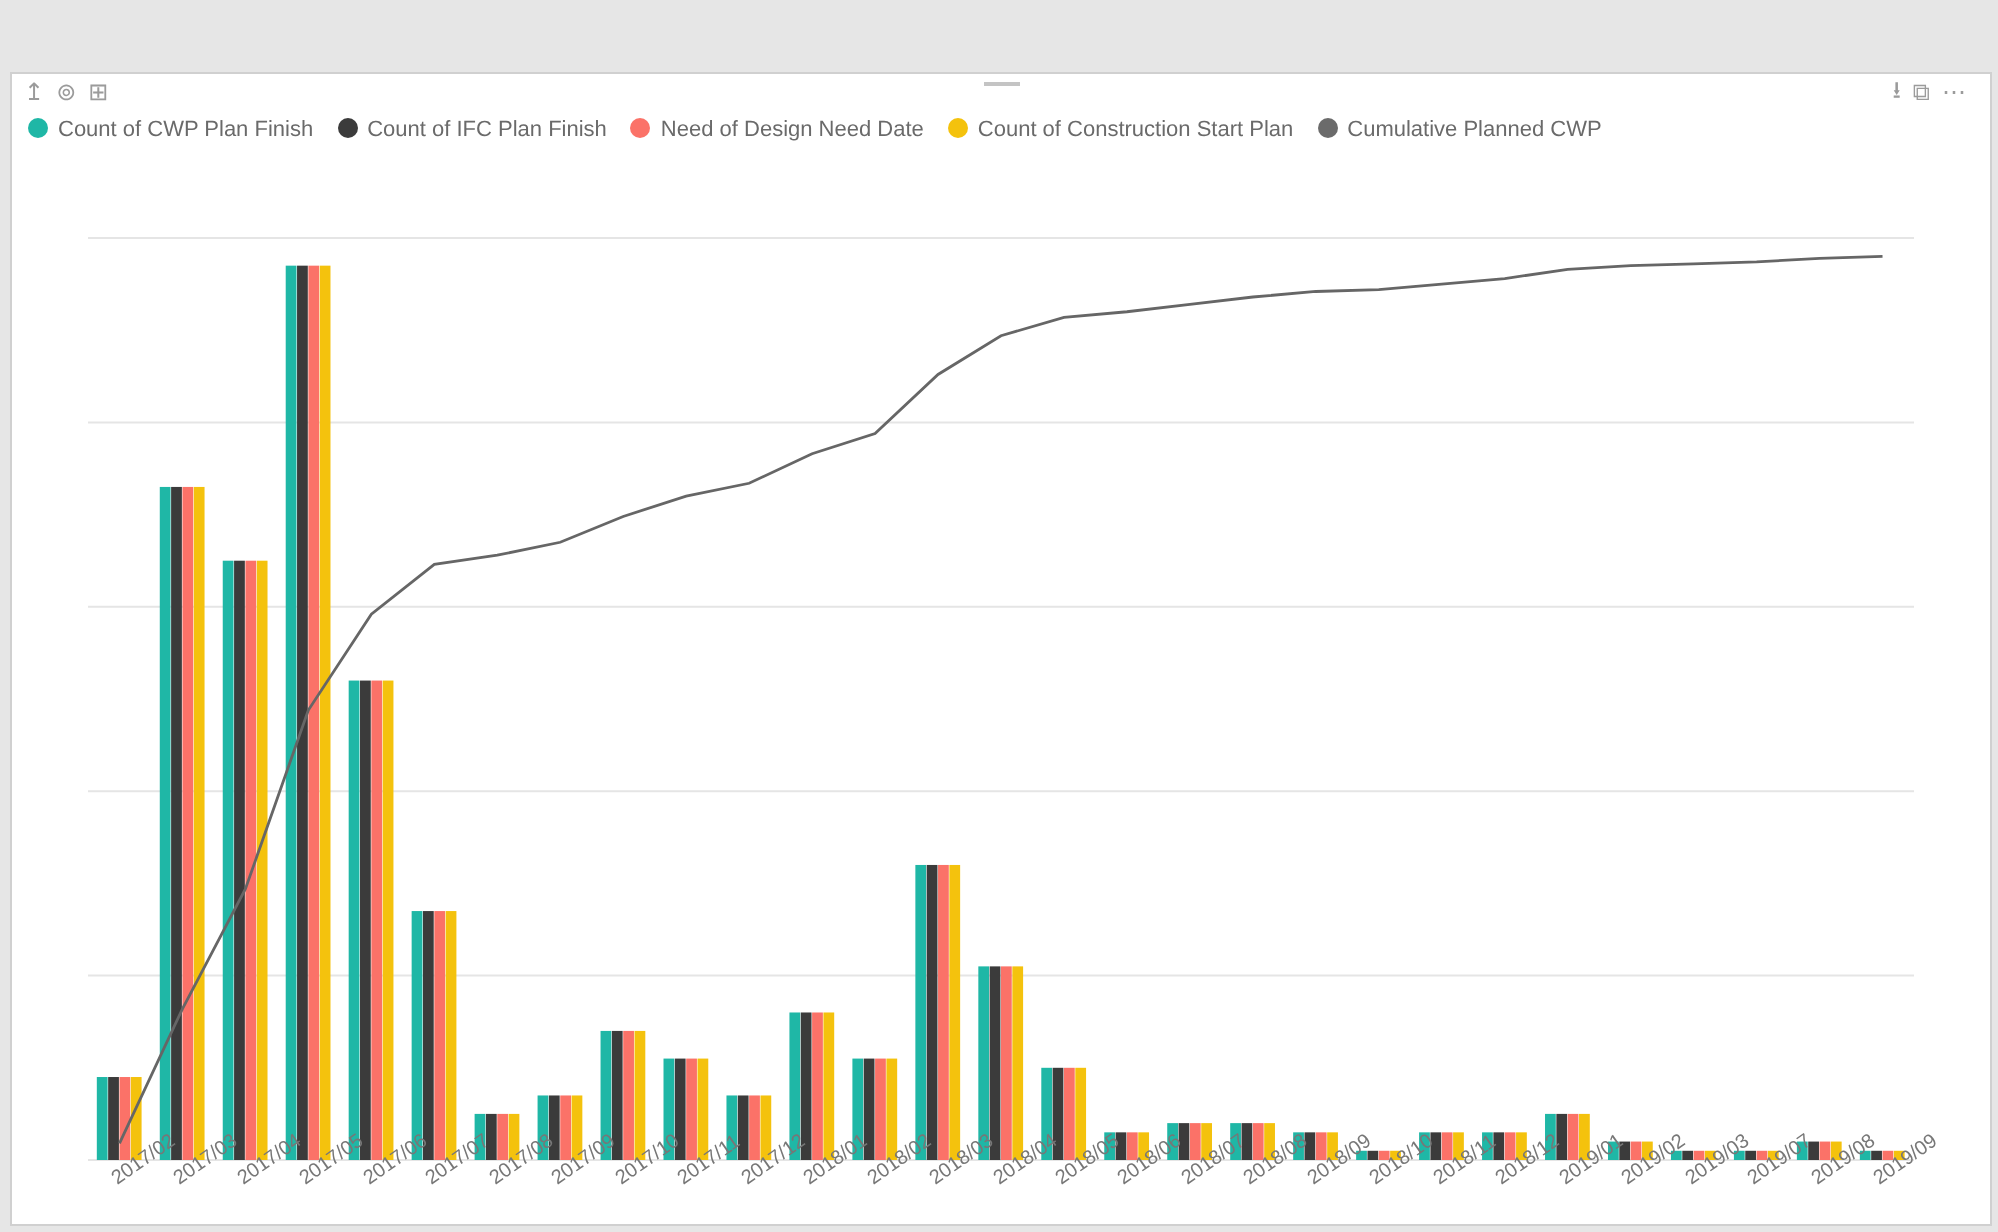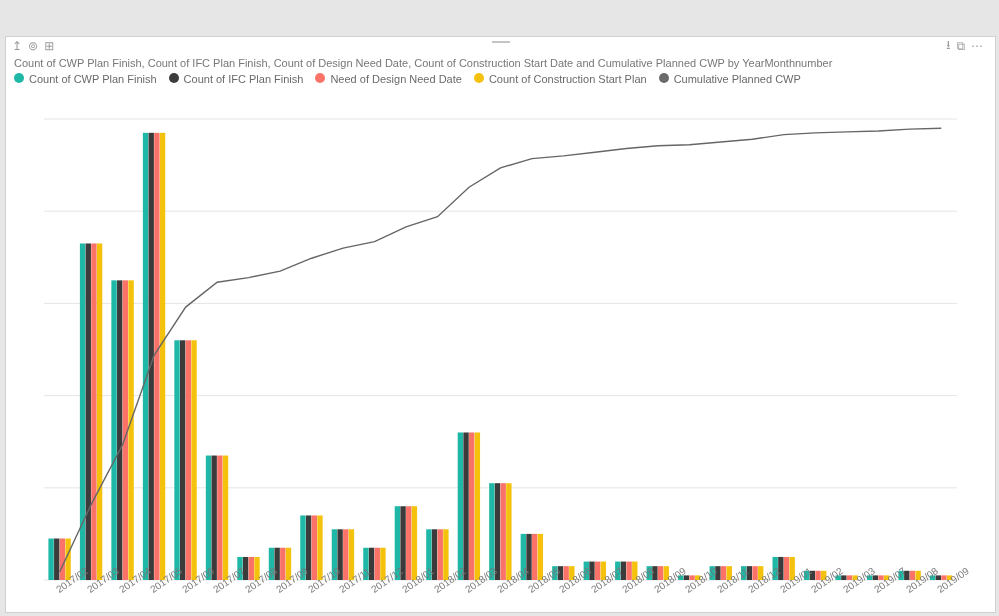--- a/index.html
+++ b/index.html
@@ -28,21 +28,20 @@
     <div class="grip"></div>
     <div class="toolbar">
       <span>↥</span>
       <span>⊚</span>
       <span>⊞</span>
       <div class="spacer"></div>
       <span>⭳</span>
       <span>⧉</span>
       <span>⋯</span>
     </div>
-    <div class="title">Count of CWP Plan Finish, Count of IFC Plan Finish, Count of Design Need Date, Count of Construction Start Date and Cumulative Planned CWP by YearMonthnumber</div>
     <div class="legend" id="legend">
         <div class="item">
           <span class="swatch" style="background: rgb(31, 183, 166);"></span>
           <span>Count of CWP Plan Finish</span>
         </div>
         <div class="item">
           <span class="swatch" style="background: rgb(59, 59, 59);"></span>
           <span>Count of IFC Plan Finish</span>
         </div>
         <div class="item">

